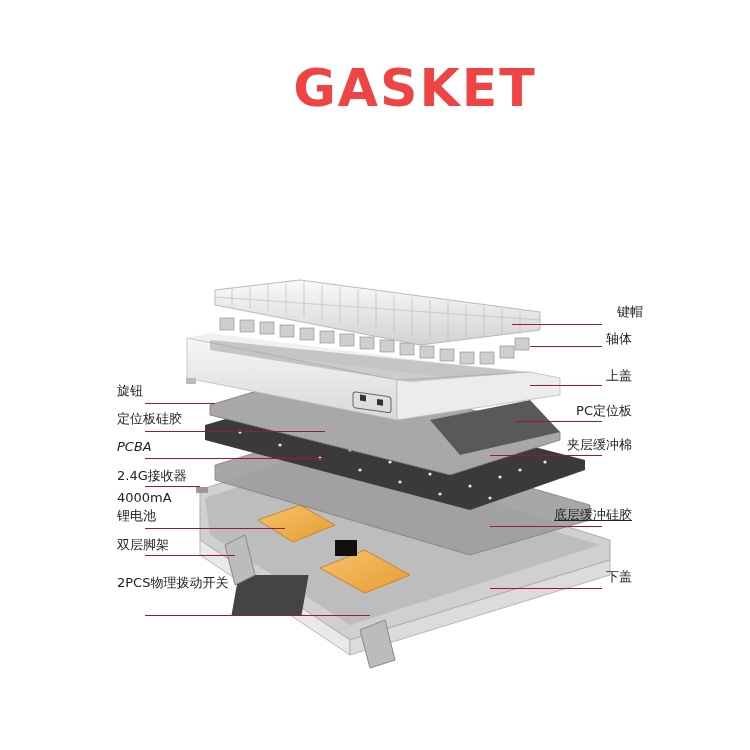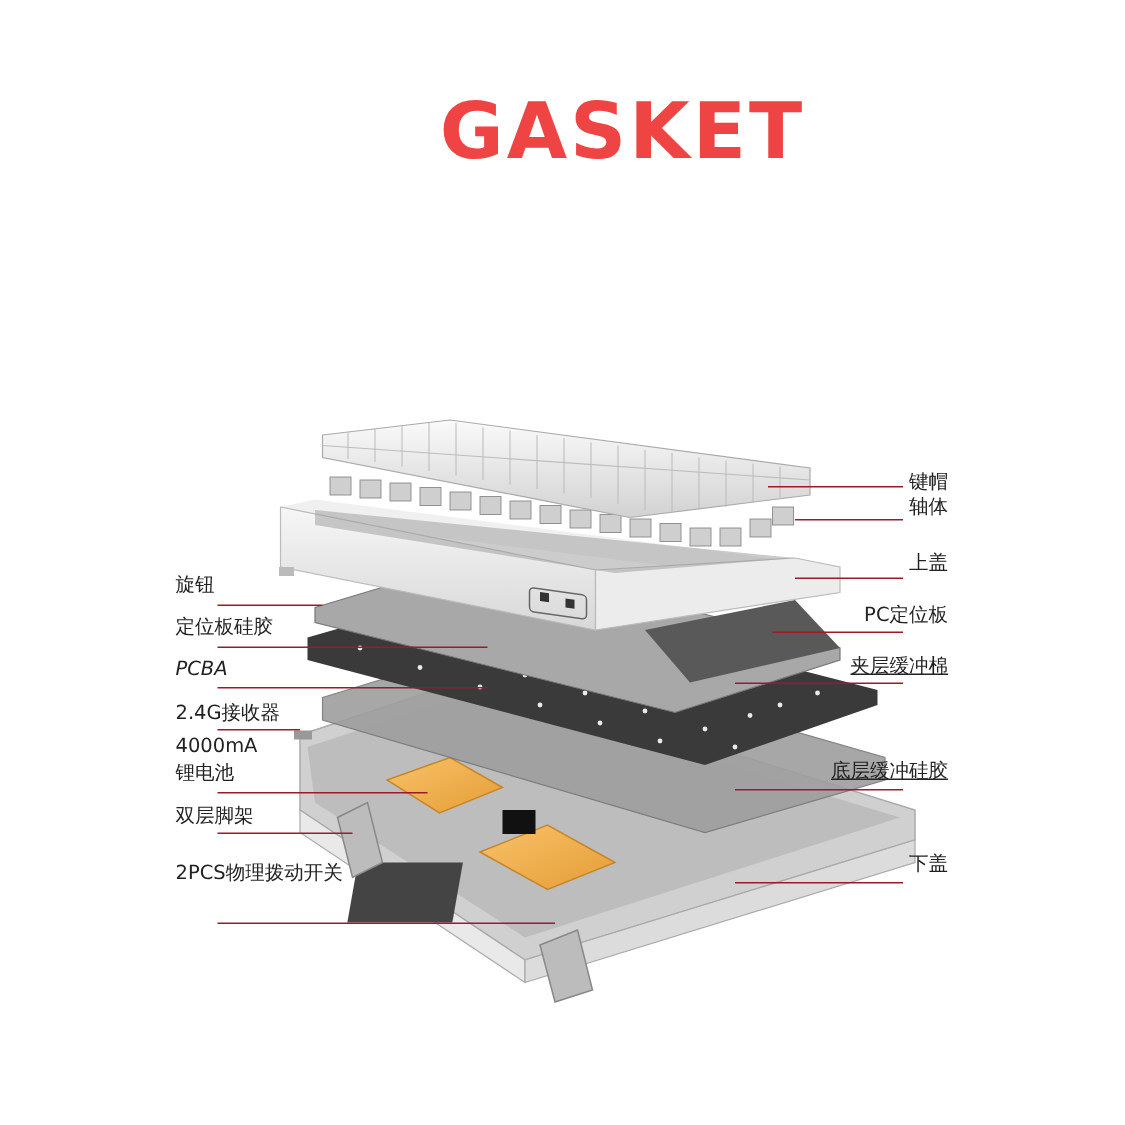--- a/index.html
+++ b/index.html
@@ -153,32 +153,32 @@
 <div class="lbl" style="left:117px;top:490px;">4000mA</div>
 <div class="lbl" style="left:117px;top:508px;">锂电池</div>
 <div class="line" style="left:145px;top:528px;width:140px;background:#9b1b2a;"></div>
 
 <div class="lbl" style="left:117px;top:537px;">双层脚架</div>
 <div class="line" style="left:145px;top:555px;width:90px;background:#9b1b2a;"></div>
 
 <div class="lbl" style="left:117px;top:575px;">2PCS物理拨动开关</div>
 <div class="line" style="left:145px;top:615px;width:225px;background:#9b1b2a;"></div>
 
-<div class="lbl right" style="right:118px;top:304px;margin-top:10px;">键帽</div>
+<div class="lbl right" style="right:107px;top:304px;">键帽</div>
 <div class="line" style="left:512px;top:324px;width:90px;background:#9b1b2a;"></div>
 
 <div class="lbl right" style="right:118px;top:331px;">轴体</div>
 <div class="line" style="left:530px;top:346px;width:72px;background:#9b1b2a;"></div>
 
 <div class="lbl right" style="right:118px;top:368px;">上盖</div>
 <div class="line" style="left:530px;top:385px;width:72px;background:#9b1b2a;"></div>
 
 <div class="lbl right" style="right:118px;top:403px;">PC定位板</div>
 <div class="line" style="left:515px;top:421px;width:87px;background:#9b1b2a;"></div>
 
-<div class="lbl right" style="right:118px;top:437px;text-decoration:underline;">夹层缓冲棉</div>
+<div class="lbl right" style="right:118px;top:437px;">夹层缓冲棉</div>
 <div class="line" style="left:490px;top:455px;width:112px;background:#9b1b2a;"></div>
 
 <div class="lbl right" style="right:118px;top:507px;text-decoration:underline;">底层缓冲硅胶</div>
 <div class="line" style="left:490px;top:526px;width:112px;background:#9b1b2a;"></div>
 
 <div class="lbl right" style="right:118px;top:569px;">下盖</div>
 <div class="line" style="left:490px;top:588px;width:112px;background:#9b1b2a;"></div>
 
 </body></html>

